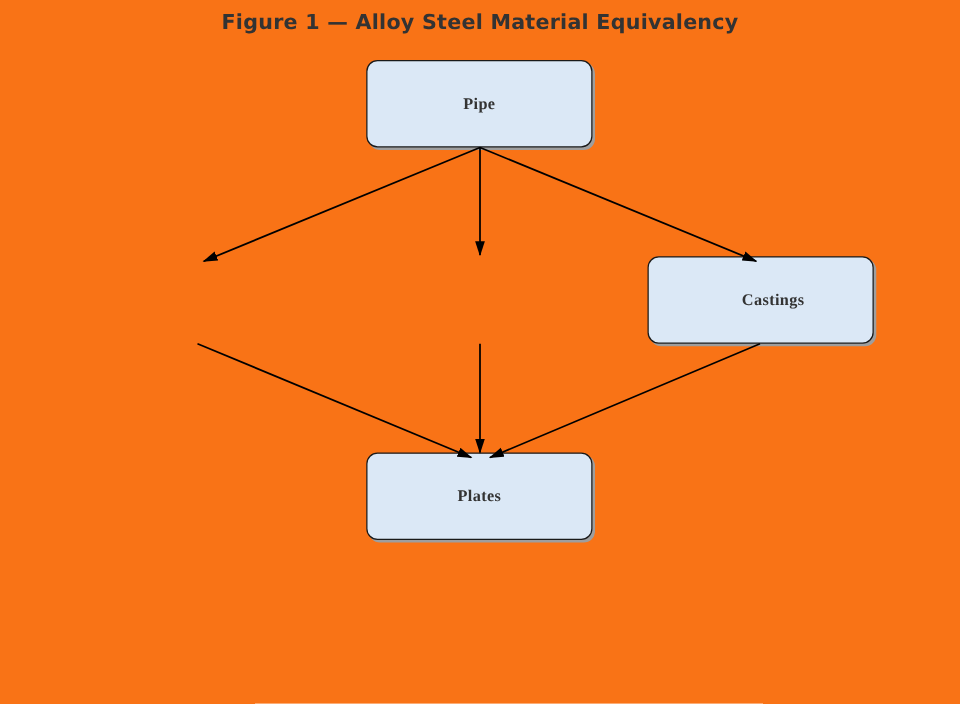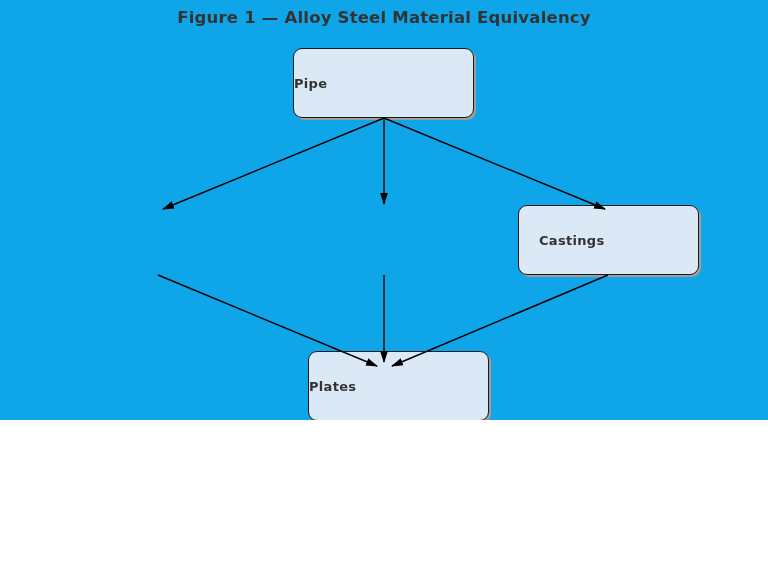--- a/index.html
+++ b/index.html
@@ -4,22 +4,22 @@
 <style>
   html, body {
     margin: 0;
     padding: 0;
     background: #ffffff;
     font-family: "DejaVu Sans", "Liberation Sans", sans-serif;
   }
   .canvas {
     position: relative;
     width: 768px;
-    height: 420px;
-    background: #0ea5e9;
+    height: 563px;
+    background: #f97316;
     overflow: hidden;
   }
   .figure-title {
     position: absolute;
     top: 8px;
     left: 0;
     width: 768px;
     text-align: center;
     font-size: 16.5px;
     font-weight: 700;
@@ -29,33 +29,35 @@
   .node {
     position: absolute;
     width: 181px;
     height: 70px;
     background: #dbe8f6;
     border: 1.5px solid #1a1a1a;
     border-radius: 9px;
     box-shadow: 2px 2px 0 #9e9e9e;
     display: flex;
     align-items: center;
+    justify-content: center;
     box-sizing: border-box;
+    font-family: Liberation Serif, serif;
   }
   .node-label {
     font-size: 13px;
     font-weight: 700;
     color: #333333;
     letter-spacing: 0.3px;
   }
   #node-pipe     { left: 293px; top: 48px;  }
   #node-fittings { left: 68px;  top: 205px; }
   #node-forgings { left: 293px; top: 205px; }
   #node-castings { left: 518px; top: 205px; padding-left: 20px; }
-  #node-plates   { left: 293px; top: 351px; margin-left: 15px; }
+  #node-plates   { left: 293px; top: 362px; }
   .edge-layer {
     position: absolute;
     left: 0;
     top: 0;
     width: 768px;
     height: 563px;
     pointer-events: none;
   }
   .edge {
     stroke: #000000;

